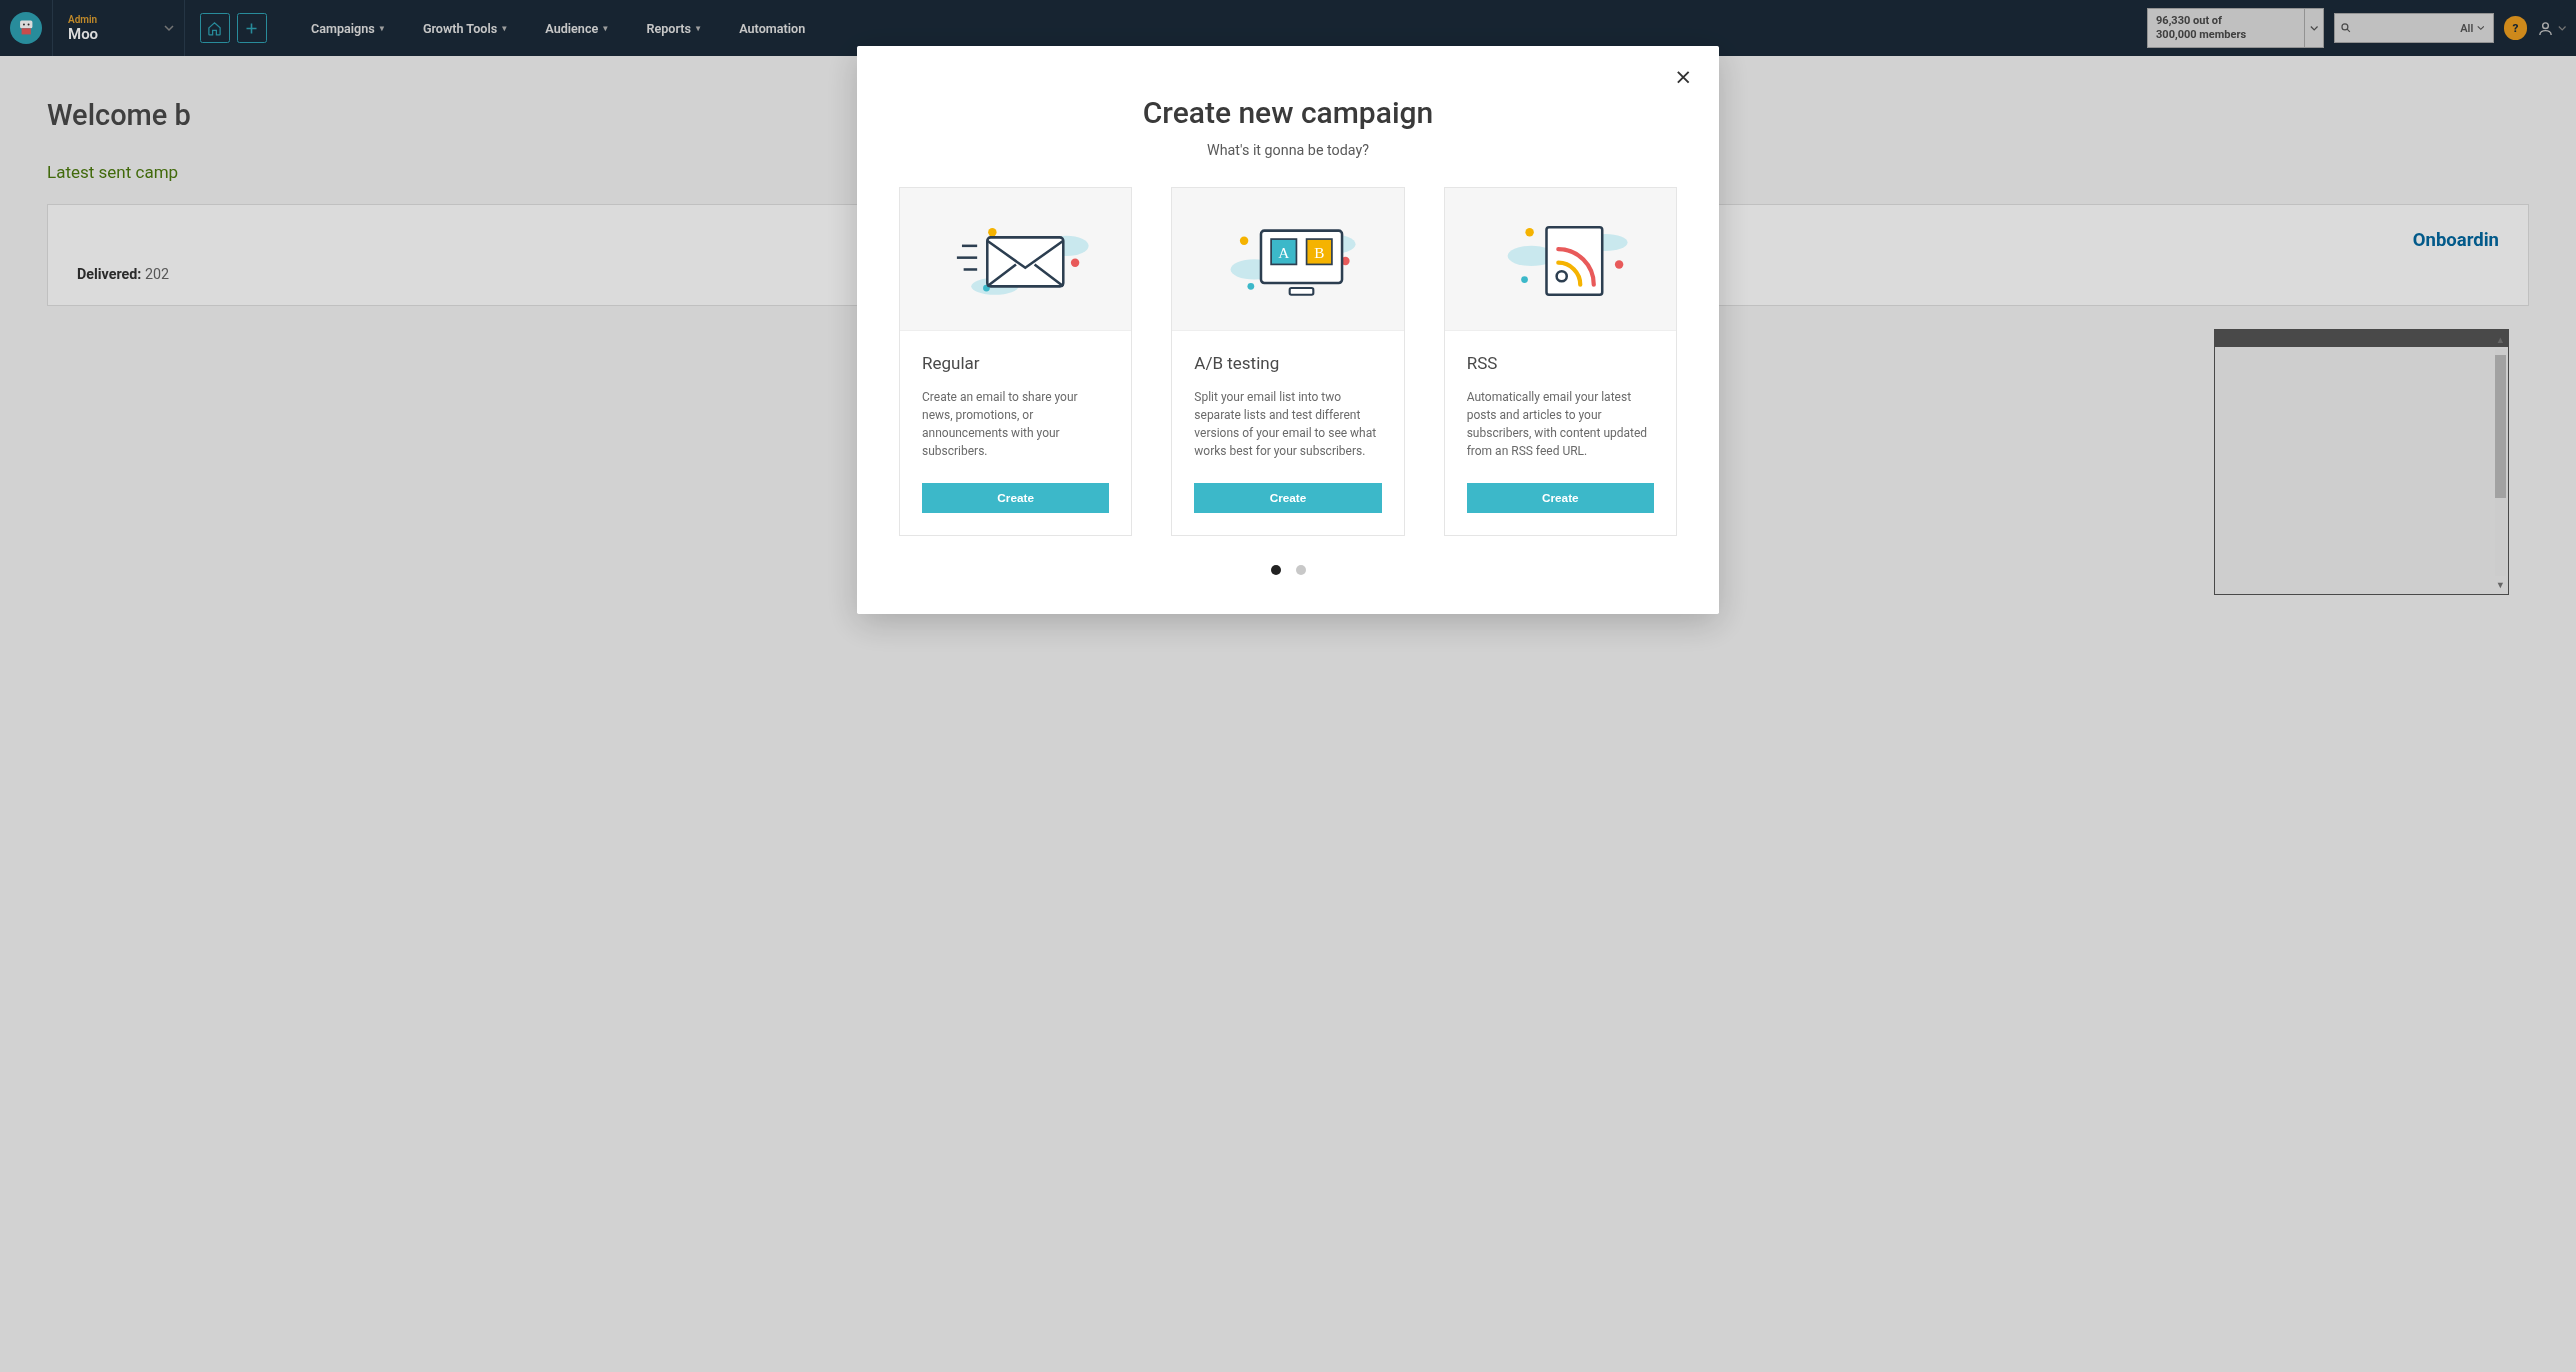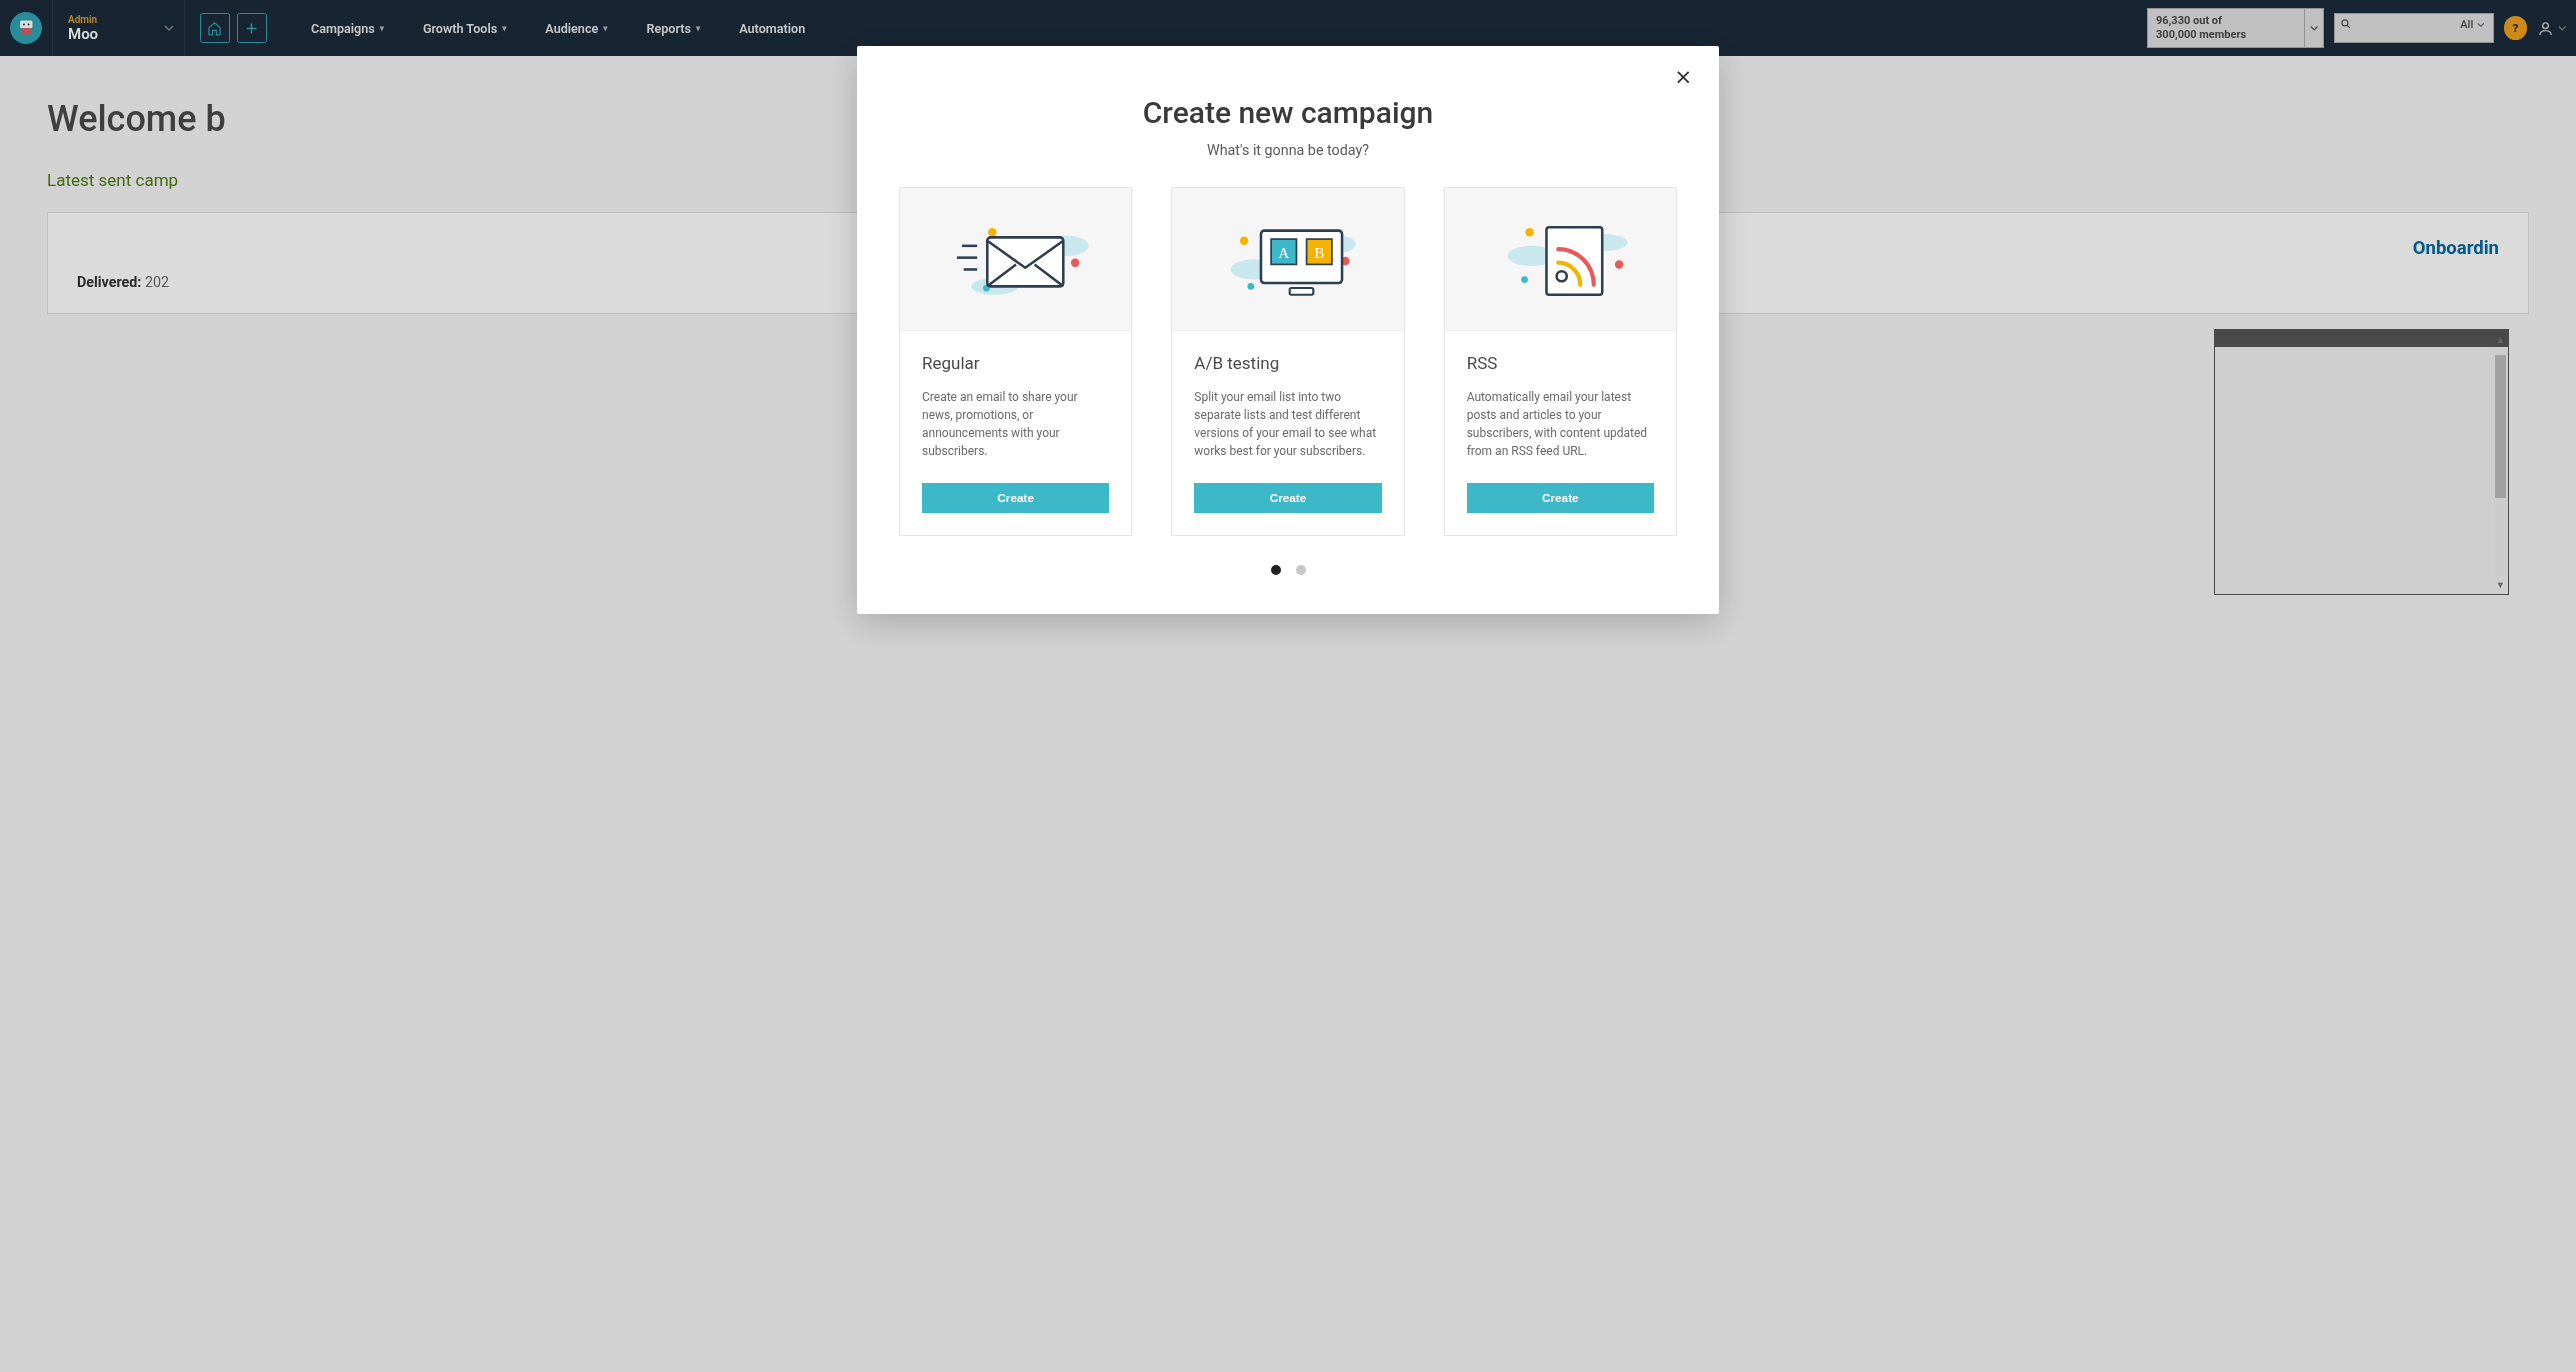--- a/index.html
+++ b/index.html
@@ -17,28 +17,28 @@
 .icon-btn-sq { width:30px; height:30px; border:1.3px solid #2fa3b5; border-radius:2.5px; display:flex; align-items:center; justify-content:center; color:#2fa3b5; margin: 0 3.4px; }
 .icon-group { display:flex; align-items:center; padding:0 11.8px; }
 
 .nav { display:flex; align-items:center; gap: 39px; padding: 0 29px; flex: 1; }
 .nav-item { color:#e8e8e8; font-weight:600; font-size:12.6px; cursor:pointer; display:flex; align-items:center; gap:5px; }
 .chev { font-size:8.4px; color:#b8b8b8; }
 
 .right-tools { display:flex; align-items:center; padding: 0 10px; gap:10px; }
 .member-box { background:#e0e0e0; color:#4a4a4a; font-weight:700; font-size:11px; padding:5px 23.6px 5px 8.4px; border:0.8px solid #aaa; position:relative; width:177px; line-height:1.25; }
 .member-box .dd { position:absolute; right:0; top:0; bottom:0; width:18.5px; border-left:0.8px solid #aaa; display:flex; align-items:center; justify-content:center; color:#666; }
-.search-box { background:#e0e0e0; border:0.8px solid #aaa; height:30px; width:160px; display:flex; align-items:flex-start; padding:4px 5px; color:#555; position:relative; }
+.search-box { background:#e0e0e0; border:0.8px solid #aaa; height:30px; width:160px; display:flex; align-items:center; padding:13px 5px; color:#555; position:relative; }
 .search-box .mag { font-size:11px; }
 .search-box .filter { margin-left:auto; font-size:11px; font-weight:600; display:flex; align-items:center; gap:3.4px; padding: 0 3.4px; }
 .help-badge { width:23.6px; height:23.6px; border-radius:50%; background:#f0a020; color:#1b2b3a; font-weight:800; display:flex; align-items:center; justify-content:center; }
 .user-ico { color:#c8c8c8; display:flex; align-items:center; gap:3.4px; }
 
 .bg-page { padding: 42px 47px; }
-.bg-page h1 { font-size:36px; color:#4a4a4a; font-weight:500; margin-bottom:30px; }
+.bg-page h1 { font-size:29px; color:#4a4a4a; font-weight:500; margin-bottom:30px; }
 .bg-page h2 { font-size:17px; color:#4d7c0f; font-weight:400; margin-bottom:22px; }
 .bg-card { background:#fff; border:0.8px solid #e0e0e0; padding:23.6px 29px; }
 .bg-card .ctitle { font-size:18.5px; font-weight:700; color:#0369a1; margin-bottom:15px;text-align:right; }
 .bg-card .crow { font-size:14.3px; color:#666; }
 .bg-card .crow b { color:#333; }
 
 .side-scroll { position:absolute; right:67px; top:329px; width:295px; height:266px; border:1.3px solid #555; background:#f0f0f0; }
 .side-scroll .sb-track { position:absolute; right:1.7px; top:18.5px; bottom:18.5px; width:11.8px; background:#eee; }
 .side-scroll .sb-thumb { position:absolute; right:1.7px; top:25px; width:11.8px; height:143px; background:#bdbdbd; }
 .side-scroll .sb-arr { position:absolute; right:1.7px; width:11.8px; height:15px; display:flex; align-items:center; justify-content:center; color:#777; font-size:9.3px; }

